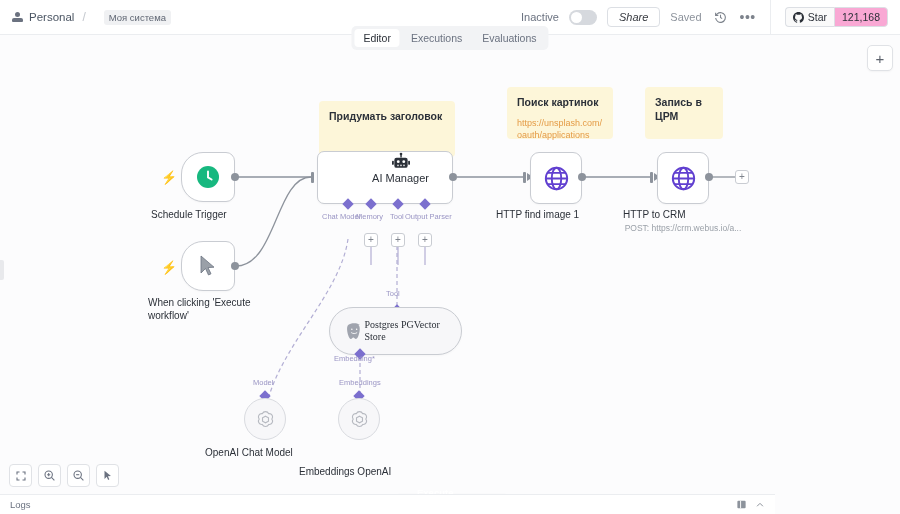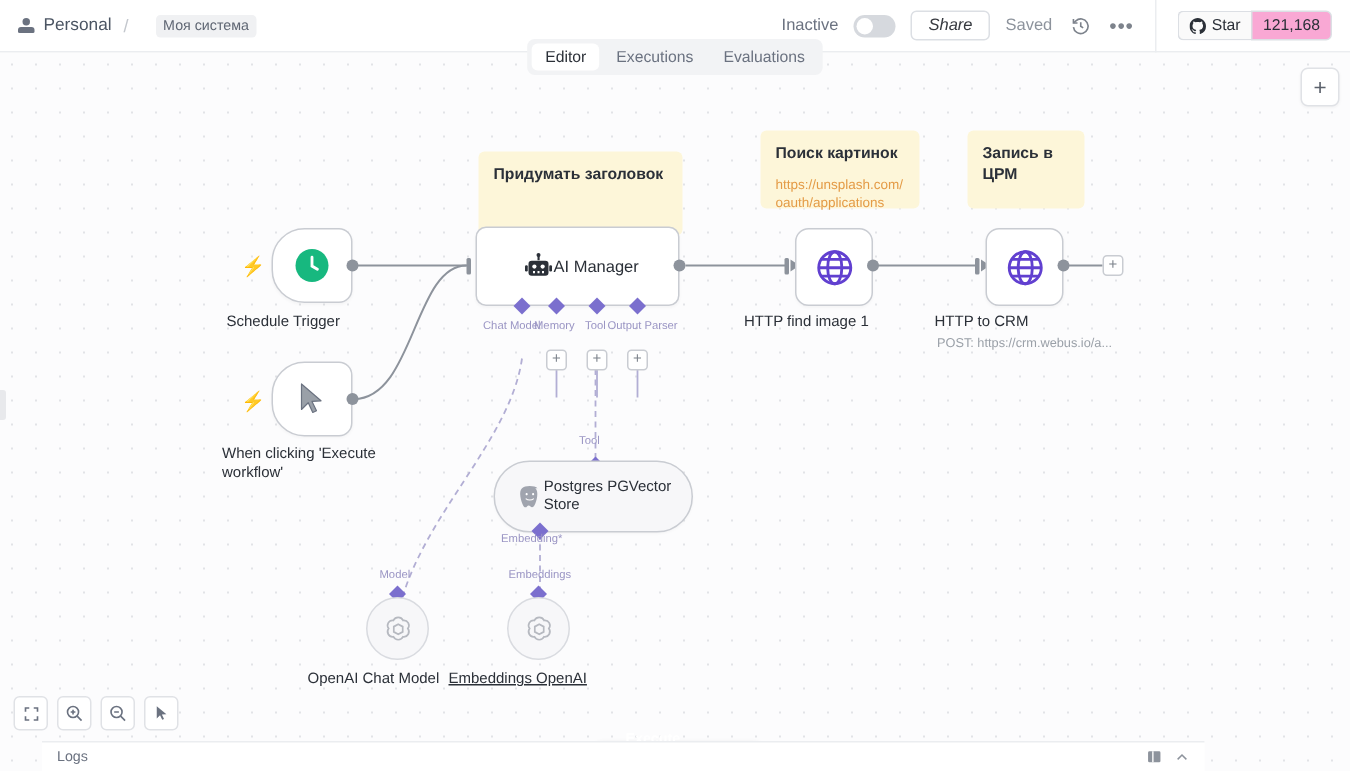--- a/index.html
+++ b/index.html
@@ -183,21 +183,21 @@
   .tool-btn {
     width: 23px; height: 23px; background: #fff; border: 1px solid #e0e2e6;
     border-radius: 4px; display: flex; align-items: center; justify-content: center;
     color: #6b7280; cursor: pointer;
   }
 
   
   .bottombar {
     position: absolute; bottom: 0; left: 0; width: 775px; height: 20px;
     background: #fff; border-top: 1px solid #ebedf0;
-    display: flex; align-items: center; z-index: 40; margin-left: 28px;
+    display: flex; align-items: center; z-index: 40;
   }
   .logs-label { font-size: 9.5px; color: #6b7280; padding-left: 10px; }
   .bb-right { margin-left: auto; display: flex; align-items: center; gap: 8px; padding-right: 10px; }
   .bb-icon { color: #8d939c; display: flex; align-items: center; cursor: pointer; }
 
   svg.edges { position: absolute; left: 0; top: 0; width: 900px; height: 479px; pointer-events: none; }
 </style>
 </head>
 <body>
 
@@ -305,21 +305,21 @@
         <svg width="20" height="22" viewBox="0 0 20 22">
           <path d="M3 1 L3 18 L7.5 13.5 L10.5 20 L13 18.8 L10 12.6 L16 12.2 Z" fill="#9aa0a8" stroke="#6b7280" stroke-width="0.8" stroke-linejoin="round"></path>
         </svg>
       </div>
       <div class="port-out" style="left:231px; top:227px;"></div>
       <div class="node-caption wrap" style="left:148px; top:261px; width:120px;">When clicking 'Execute workflow'</div>
     </div>
 
     <div class="node">
       <div class="port-in-bar" style="left:311px; top:137px;"></div>
-      <div class="node-box wide" style="position:absolute; left:317px; top:116px; width:136px; height:53px; justify-content:flex-start; padding-left:31px; gap:0;">
+      <div class="node-box wide" style="position:absolute; left:317px; top:116px; width:136px; height:53px; justify-content:flex-start; padding-left:31px; gap:0;flex-direction:column;">
         <svg width="20" height="20" viewBox="0 0 24 24">
           <rect x="4" y="7" width="16" height="12" rx="2.6" fill="#2b3038"></rect>
           <rect x="11.2" y="2.6" width="1.7" height="4" fill="#2b3038"></rect>
           <circle cx="12" cy="2.4" r="1.6" fill="#2b3038"></circle>
           <rect x="1.2" y="10.5" width="2.2" height="5" rx="1" fill="#2b3038"></rect>
           <rect x="20.6" y="10.5" width="2.2" height="5" rx="1" fill="#2b3038"></rect>
           <circle cx="8.7" cy="11.6" r="1.7" fill="#fff"></circle>
           <circle cx="15.3" cy="11.6" r="1.7" fill="#fff"></circle>
           <rect x="7.6" y="15.2" width="1.6" height="1.8" fill="#fff"></rect>
           <rect x="11.2" y="15.2" width="1.6" height="1.8" fill="#fff"></rect>
@@ -370,21 +370,21 @@
       </div>
       <div class="port-out" style="left:705px; top:138px;"></div>
       <div class="plus-box" style="left:735px; top:135px;">+</div>
       <div class="node-caption" style="left:623px; top:173px; width:120px;">HTTP to CRM</div>
       <div class="node-sub" style="left:613px; top:188px; width:140px;">POST: https://crm.webus.io/a...</div>
     </div>
 
     <div class="node">
       <div class="sub-label" style="left:386px; top:254px;">Tool</div>
       <div class="diamond" style="left:393px; top:271px;"></div>
-      <div class="node-box" style="position:absolute; left:329px; top:272px; width:133px; height:48px; border-radius:24px; justify-content:center; padding-left:14px; gap:0; background:#f7f7f9;">
+      <div class="node-box" style="position:absolute; left:329px; top:272px; width:133px; height:48px; border-radius:24px; justify-content:center; padding-left:14px; gap:0; background:#f7f7f9;font-family:Liberation Serif, serif;">
         <svg width="21" height="21" viewBox="0 0 24 24">
           <path d="M18.7 4.2c-1.3-1.3-3.8-1.9-6.8-1.9-3 0-5.4.6-6.7 1.9C3.6 5.7 3.3 8.2 3.8 11.6c.4 2.9 1.5 6.2 2.6 7.9.5.8 1.1 1.3 1.8 1.2.5 0 .9-.3 1.3-.8.5-.6.9-.8 1.3-.8h.2c.5 0 .9.2 1.3.7.5.6 1 .9 1.6.9.8 0 1.5-.6 2.1-1.7 1-1.8 1.9-4.9 2.3-7.6.4-3.2.1-5.7-1.6-7.2z" fill="#a0a4ae"></path>
           <path d="M9.2 8.4c.5 0 .9.4.9.9s-.4.9-.9.9-.9-.4-.9-.9.4-.9.9-.9zm5.6 0c.5 0 .9.4.9.9s-.4.9-.9.9-.9-.4-.9-.9.4-.9.9-.9z" fill="#fff"></path>
           <path d="M8.4 13.2c1 .8 2.2 1.2 3.5 1.2s2.5-.4 3.5-1.2" stroke="#fff" stroke-width="1" fill="none"></path>
         </svg>
         <span style="font-size:10px; color:#2b3038; line-height:1.25;">Postgres PGVector Store</span>
       </div>
       <div class="diamond" style="left:356px; top:315px;"></div>
       <div class="sub-label" style="left:334px; top:319px;">Embedding*</div>
     </div>
@@ -403,21 +403,21 @@
 
     <div class="node">
       <div class="sub-label" style="left:339px; top:343px;">Embeddings</div>
       <div class="diamond" style="left:355px; top:357px;"></div>
       <div style="position:absolute; left:338px; top:363px; width:42px; height:42px; border-radius:50%; background:#f7f7f9; border:1.2px solid #d9dbe0; display:flex; align-items:center; justify-content:center; cursor:pointer;">
         <svg width="21" height="21" viewBox="0 0 24 24" fill="none" stroke="#b6b9c0" stroke-width="1.3">
           <path d="M12 3c-1.6 0-3 .9-3.7 2.3-1.5-.2-3.1.5-3.9 1.9-.8 1.4-.6 3.1.3 4.3-.9 1.2-1.1 2.9-.3 4.3.8 1.4 2.4 2.1 3.9 1.9C9 19.1 10.4 20 12 20s3-.9 3.7-2.3c1.5.2 3.1-.5 3.9-1.9.8-1.4.6-3.1-.3-4.3.9-1.2 1.1-2.9.3-4.3-.8-1.4-2.4-2.1-3.9-1.9C15 3.9 13.6 3 12 3z"></path>
           <path d="M12 8.2 15.4 10v4L12 15.8 8.6 14v-4L12 8.2z"></path>
         </svg>
       </div>
-      <div class="node-caption" style="left:299px; top:411px; width:120px;text-decoration:underline;">Embeddings OpenAI</div>
+      <div class="node-caption" style="left:299px; top:430px; width:120px;">Embeddings OpenAI</div>
     </div>
 
     <div class="exec-btn">
       <span class="exec-icon">
         <svg width="11" height="12" viewBox="0 0 24 24" fill="currentColor">
           <path d="M9 2h6v2h-1v5.2l5.4 9.3A2 2 0 0 1 17.7 22H6.3a2 2 0 0 1-1.7-3.5L10 9.2V4H9V2z"></path>
         </svg>
       </span>
       <span class="exec-text">
         <span class="exec-main" style="display:block;">Execute workflow</span>

